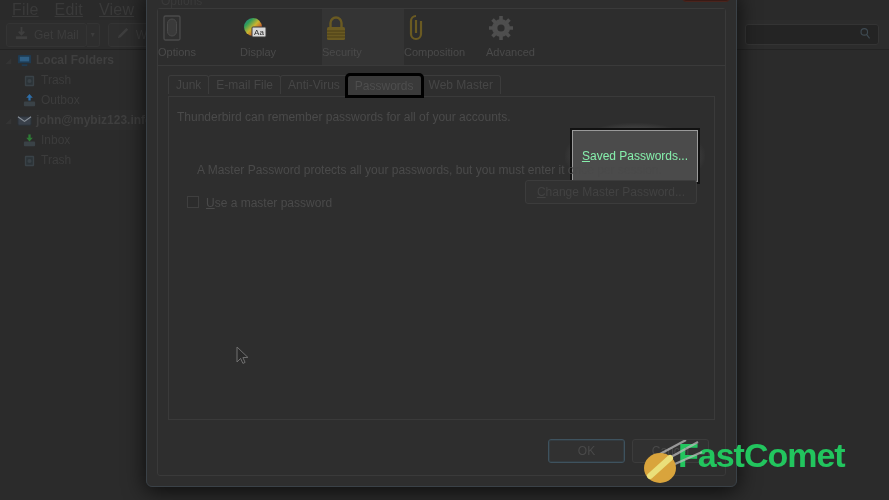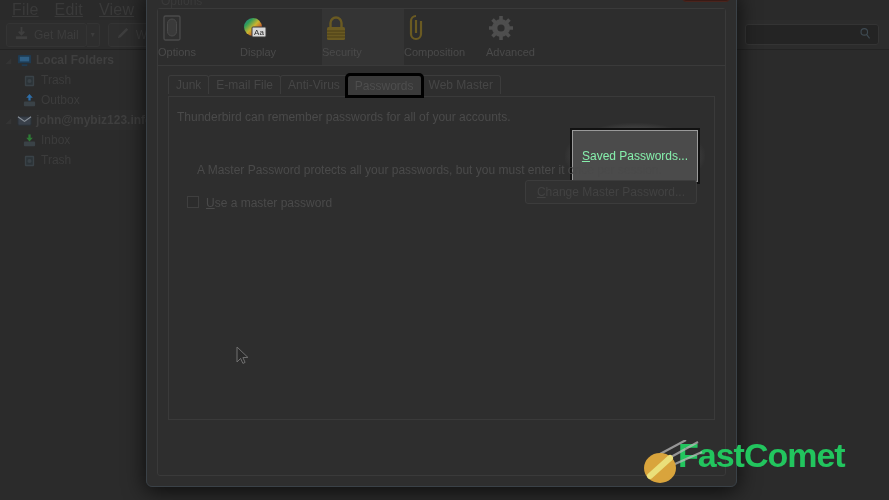--- a/index.html
+++ b/index.html
@@ -401,20 +401,28 @@
         <span id="chk"></span>
         <span class="ptext" style="position:static;"><span class="ul">U</span>se a master password</span>
       </div>
 
       <button id="changepw">
         <span class="ul">C</span>hange Master Password...
       </button>
 
     </div>
 
+    <div id="dlg-buttons">
+      <div class="dbtn default">
+        <span>OK</span>
+      </div>
+      <div class="dbtn">
+        <span>Cancel</span>
+      </div>
+    </div>
 
   </div>
 </div>
 
 <div id="cursor">
   <svg width="14" height="20" viewBox="0 0 14 20">
     <path d="M1 1l0 15 3.6-3.6 2.3 5 2.2-1-2.2-4.8 5-0.2z" fill="#2a2a2a" stroke="#707070" stroke-width="1"></path>
   </svg>
 </div>
 

